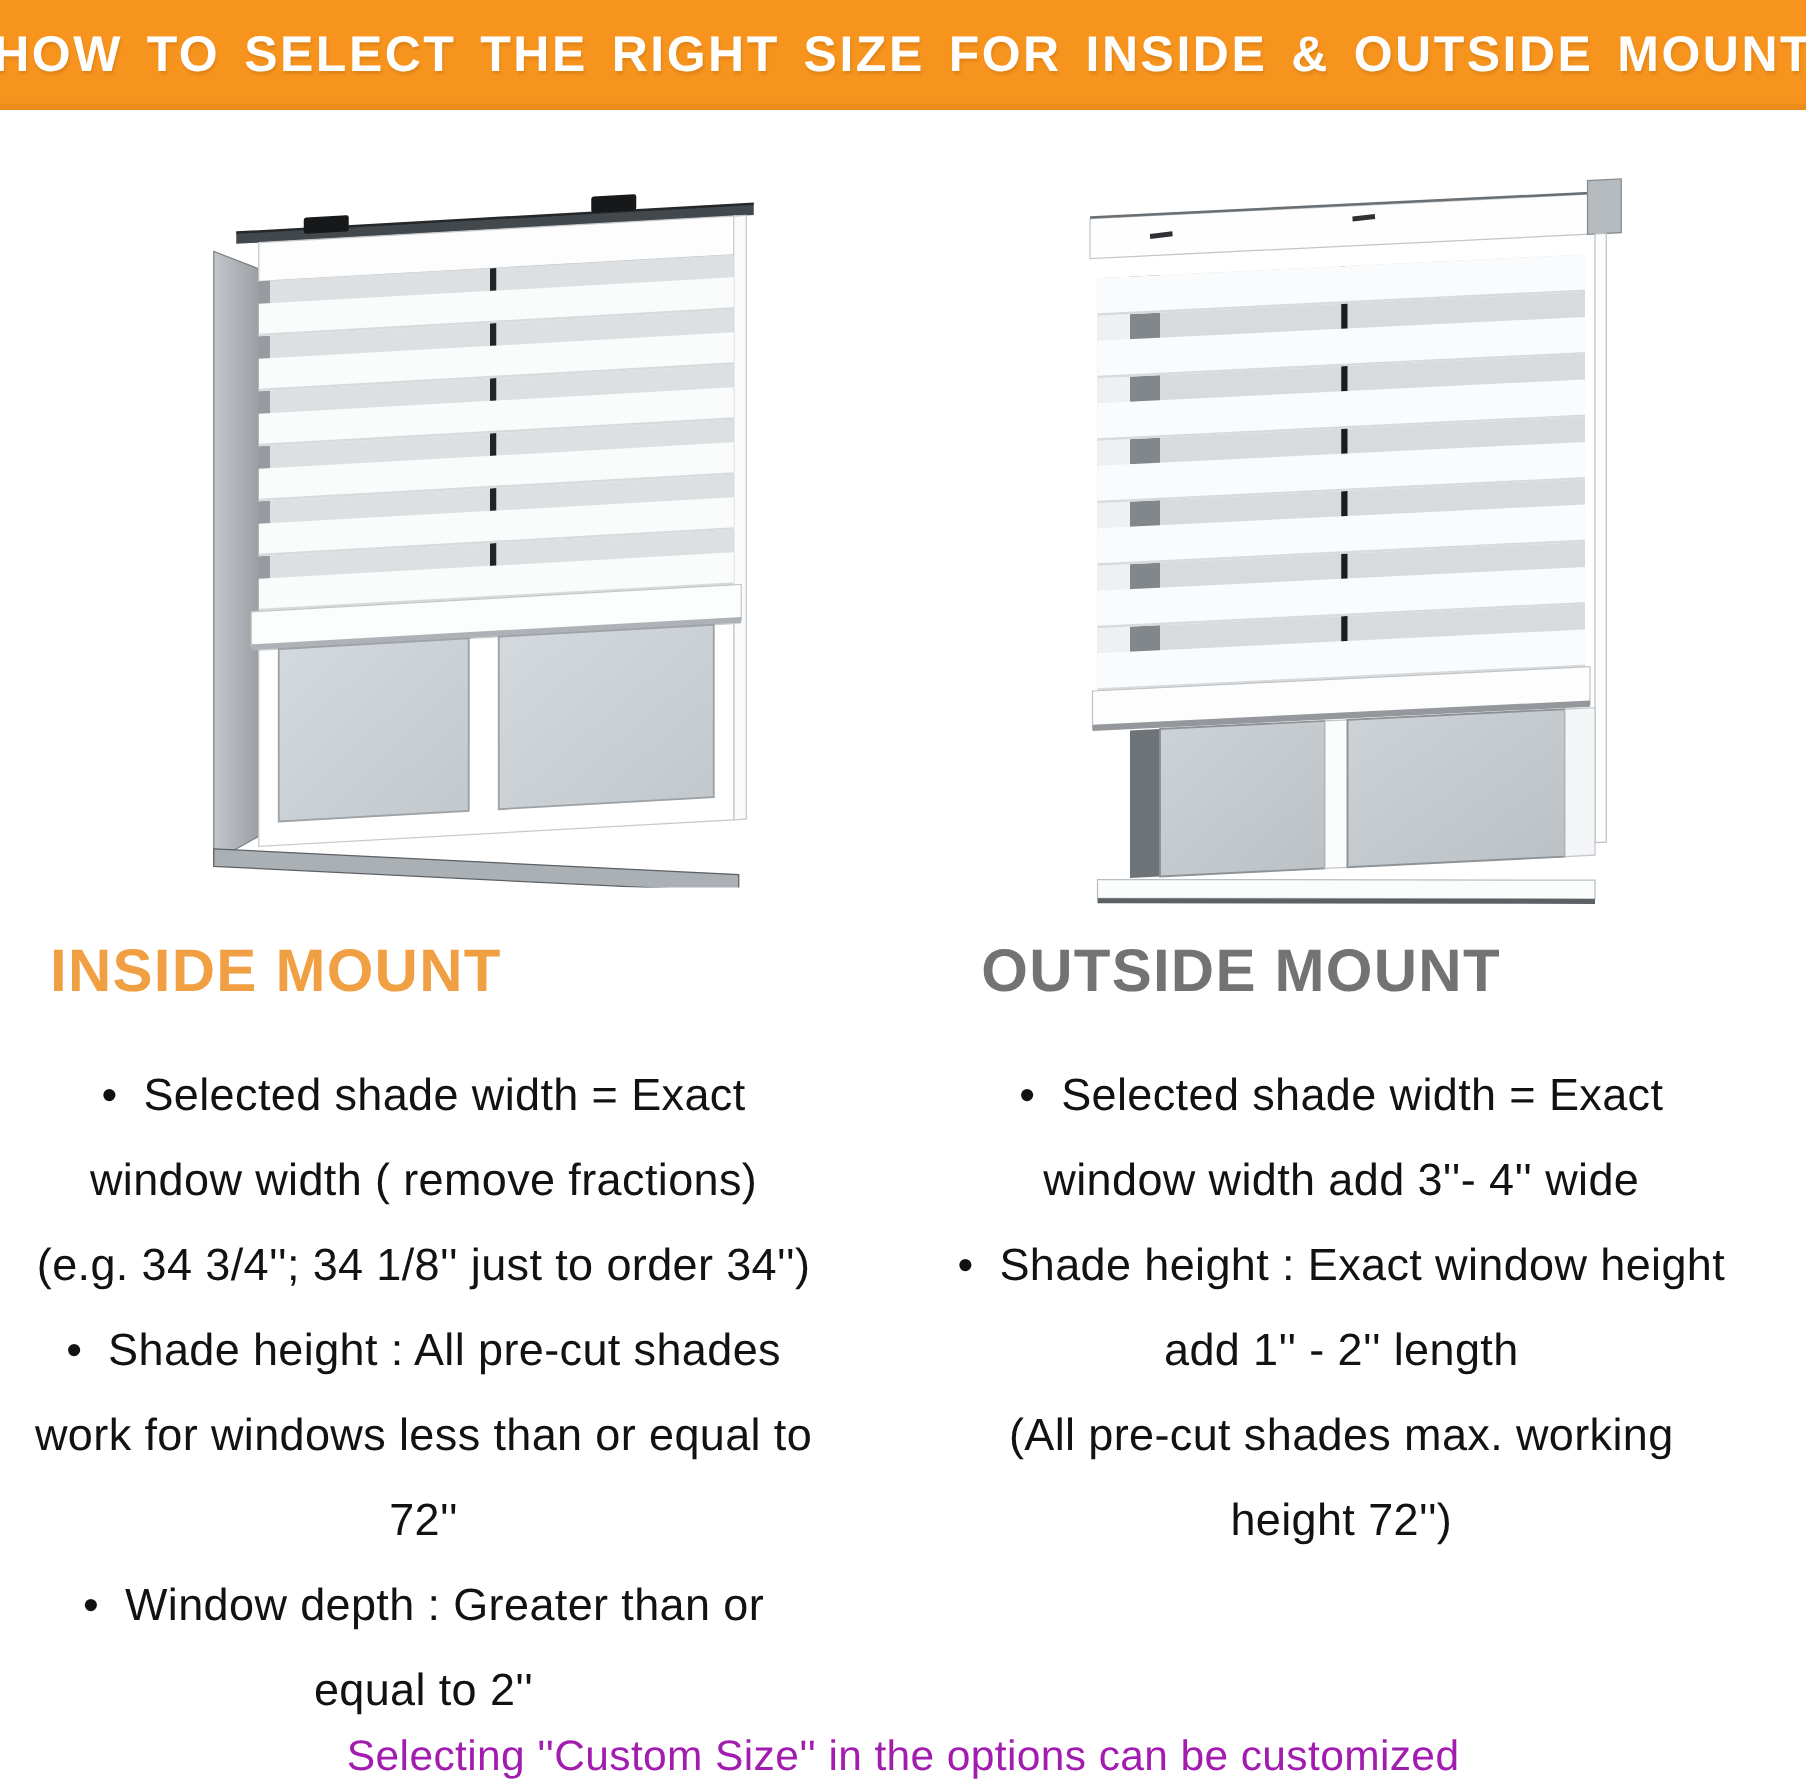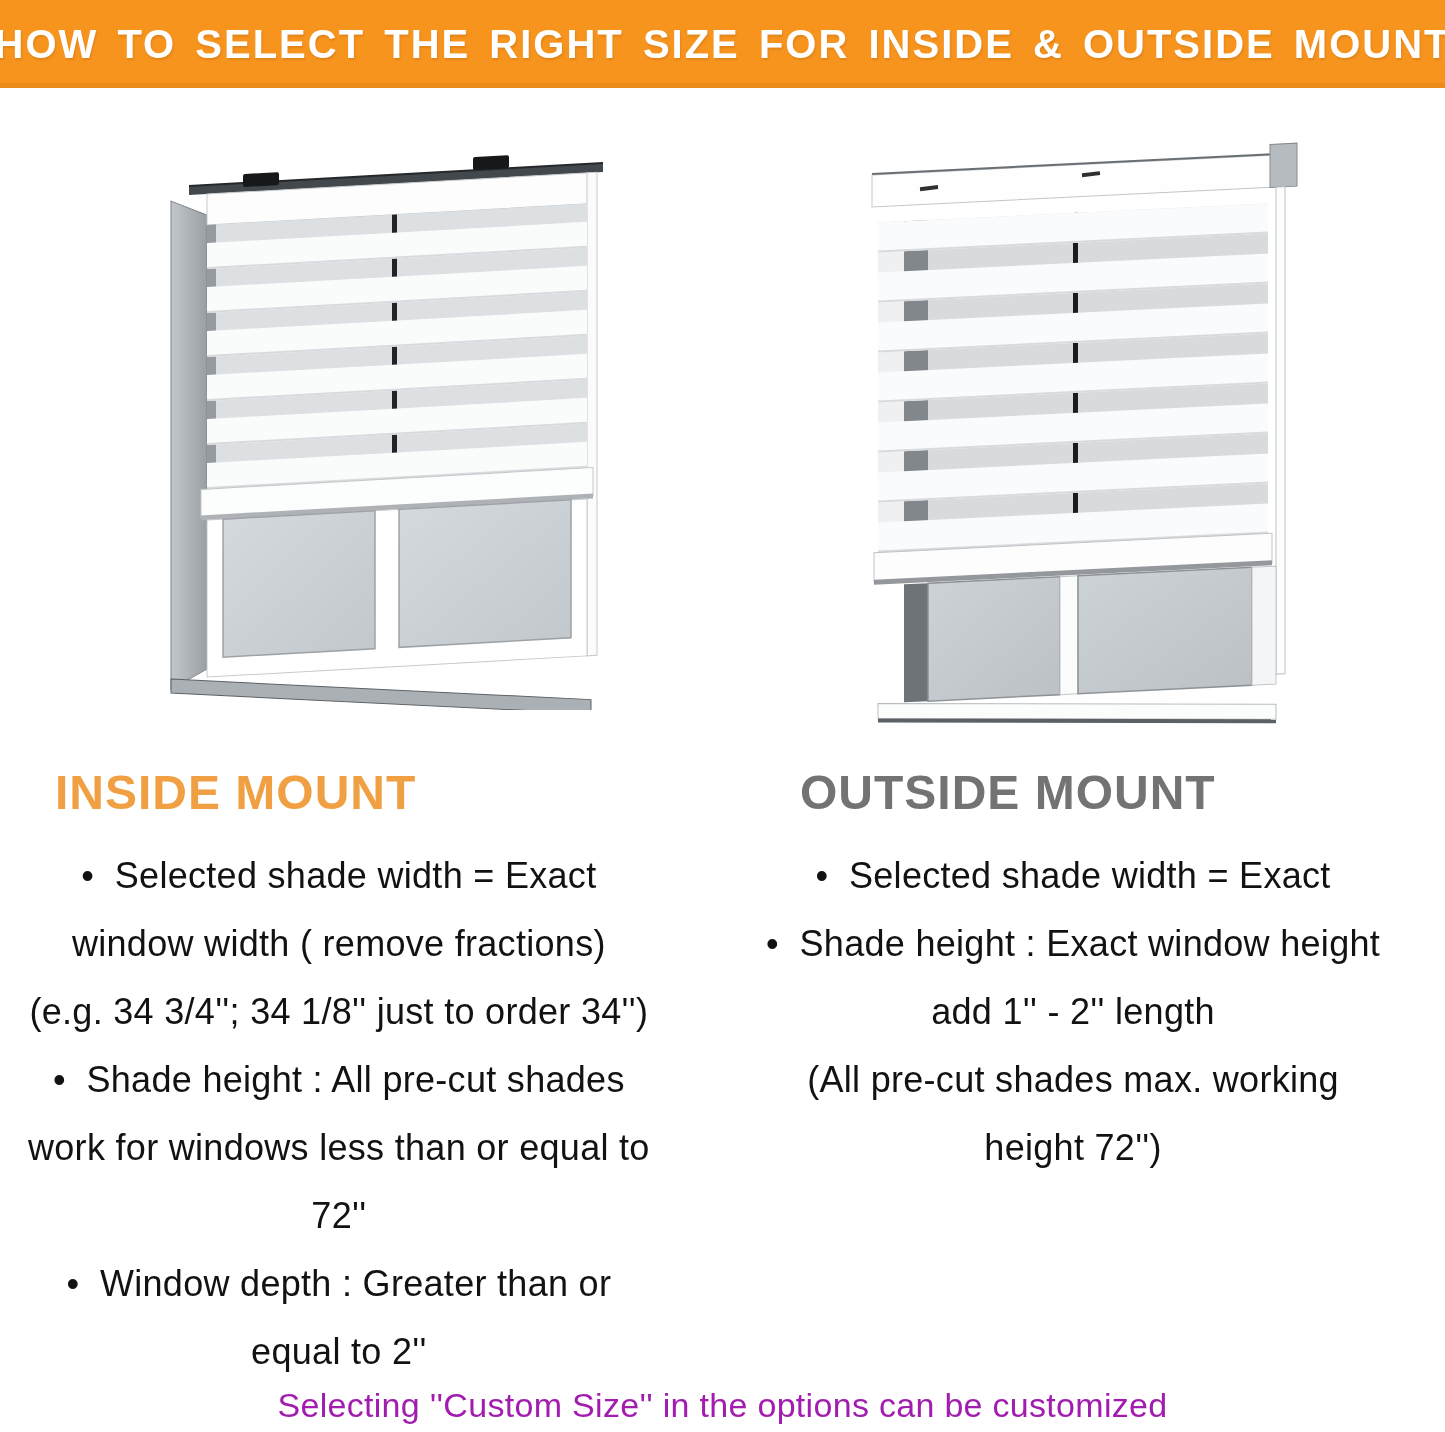--- a/index.html
+++ b/index.html
@@ -21,21 +21,21 @@
   }
 
   
   .illus { position:absolute; margin:0; }
   #illus-inside  { left:155px; top:145px; width:455px; height:565px; }
   #illus-outside { left:870px; top:133px; width:435px; height:602px; }
   .illus svg { display:block; width:100%; height:100%; }
 
   
   .mount-heading {
-    position:absolute; margin:15px; font-size:48px; font-weight:bold;
+    position:absolute; margin:0; font-size:48px; font-weight:bold;
     letter-spacing:1px; white-space:nowrap;
   }
   #heading-inside  { left:40px;  top:750px; }
   #heading-outside { left:785px; top:750px; }
 
   
   .instructions {
     position:absolute; font-size:36px; line-height:68px;
     color:#121212; letter-spacing:0.3px;text-align:center;
   }
@@ -178,20 +178,21 @@
     <div class="line">(e.g. 34 3/4''; 34 1/8'' just to order 34'')</div>
     <div class="line">•  Shade height : All pre-cut shades</div>
     <div class="line">work for windows less than or equal to</div>
     <div class="line">72''</div>
     <div class="line">•  Window depth : Greater than or</div>
     <div class="line">equal to 2''</div>
   </div>
 
   <div class="instructions" id="instructions-outside">
     <div class="line">•  Selected shade width = Exact</div>
+    <div class="line">window width add 3''- 4'' wide</div>
     <div class="line">•  Shade height : Exact window height</div>
     <div class="line">add 1'' - 2'' length</div>
     <div class="line">(All pre-cut shades max. working</div>
     <div class="line">height 72'')</div>
   </div>
 
   <p class="footer-note">Selecting ''Custom Size'' in the options can be customized</p>
 
 </div>
 

